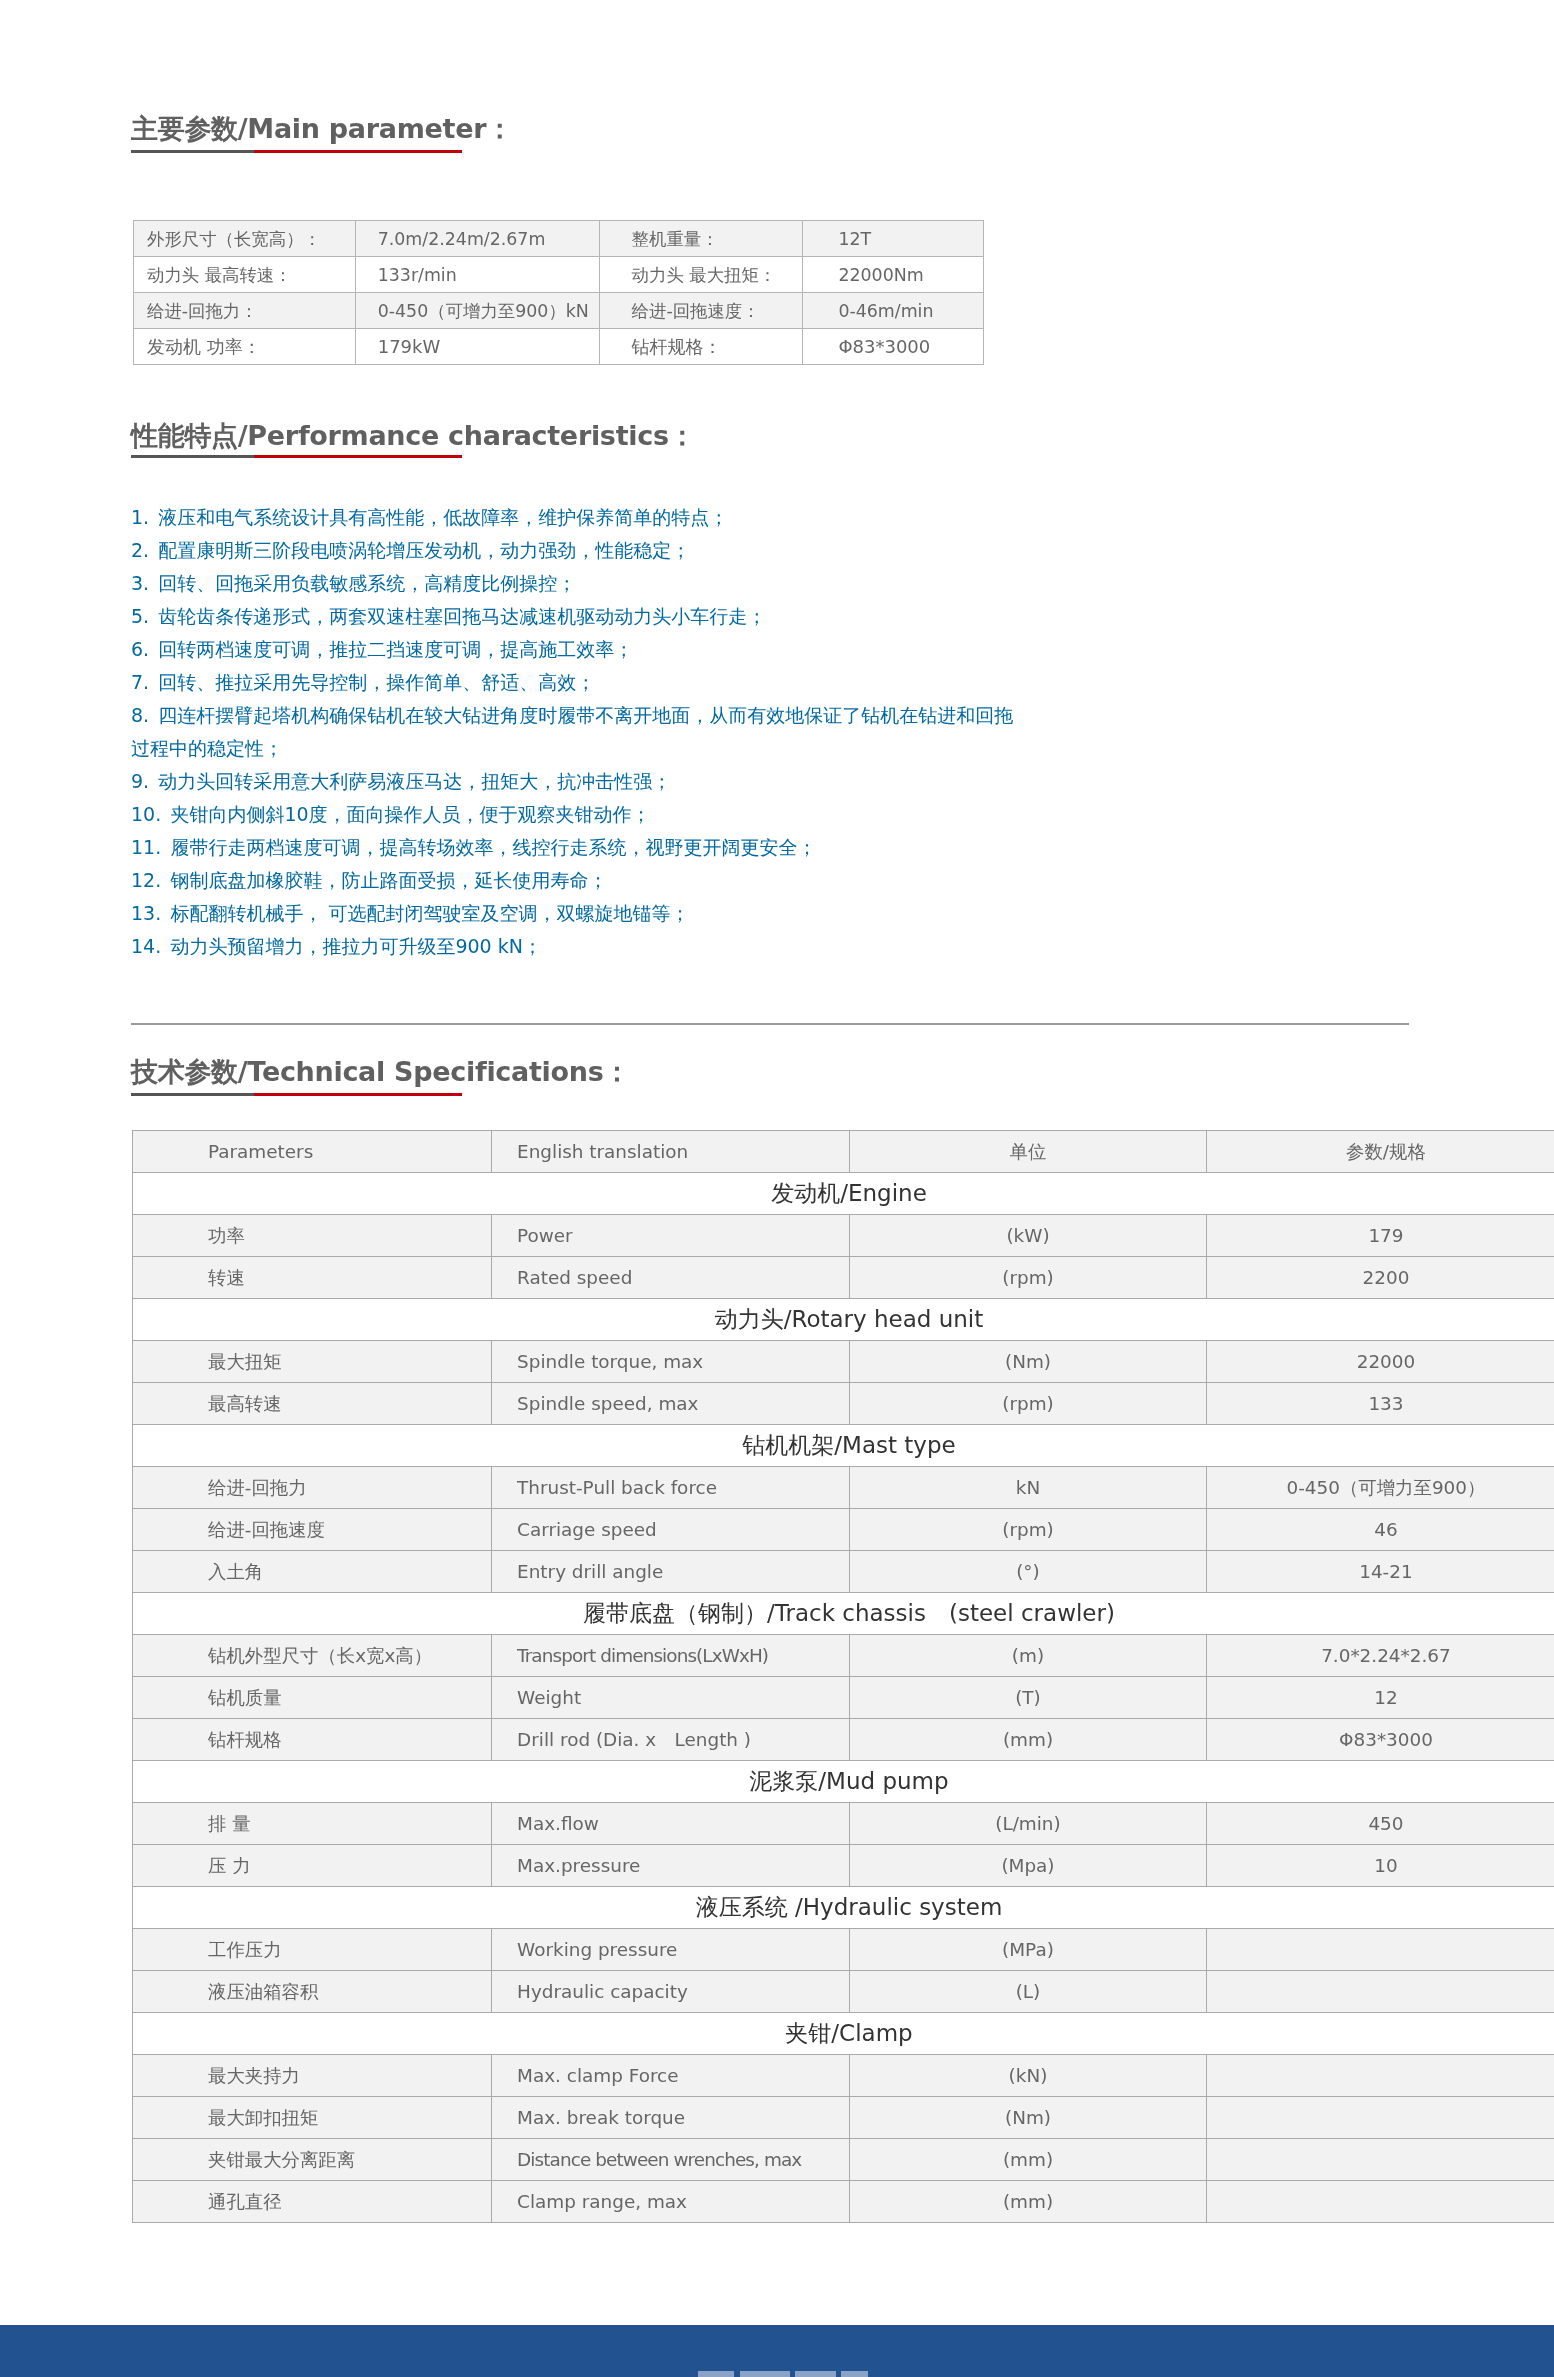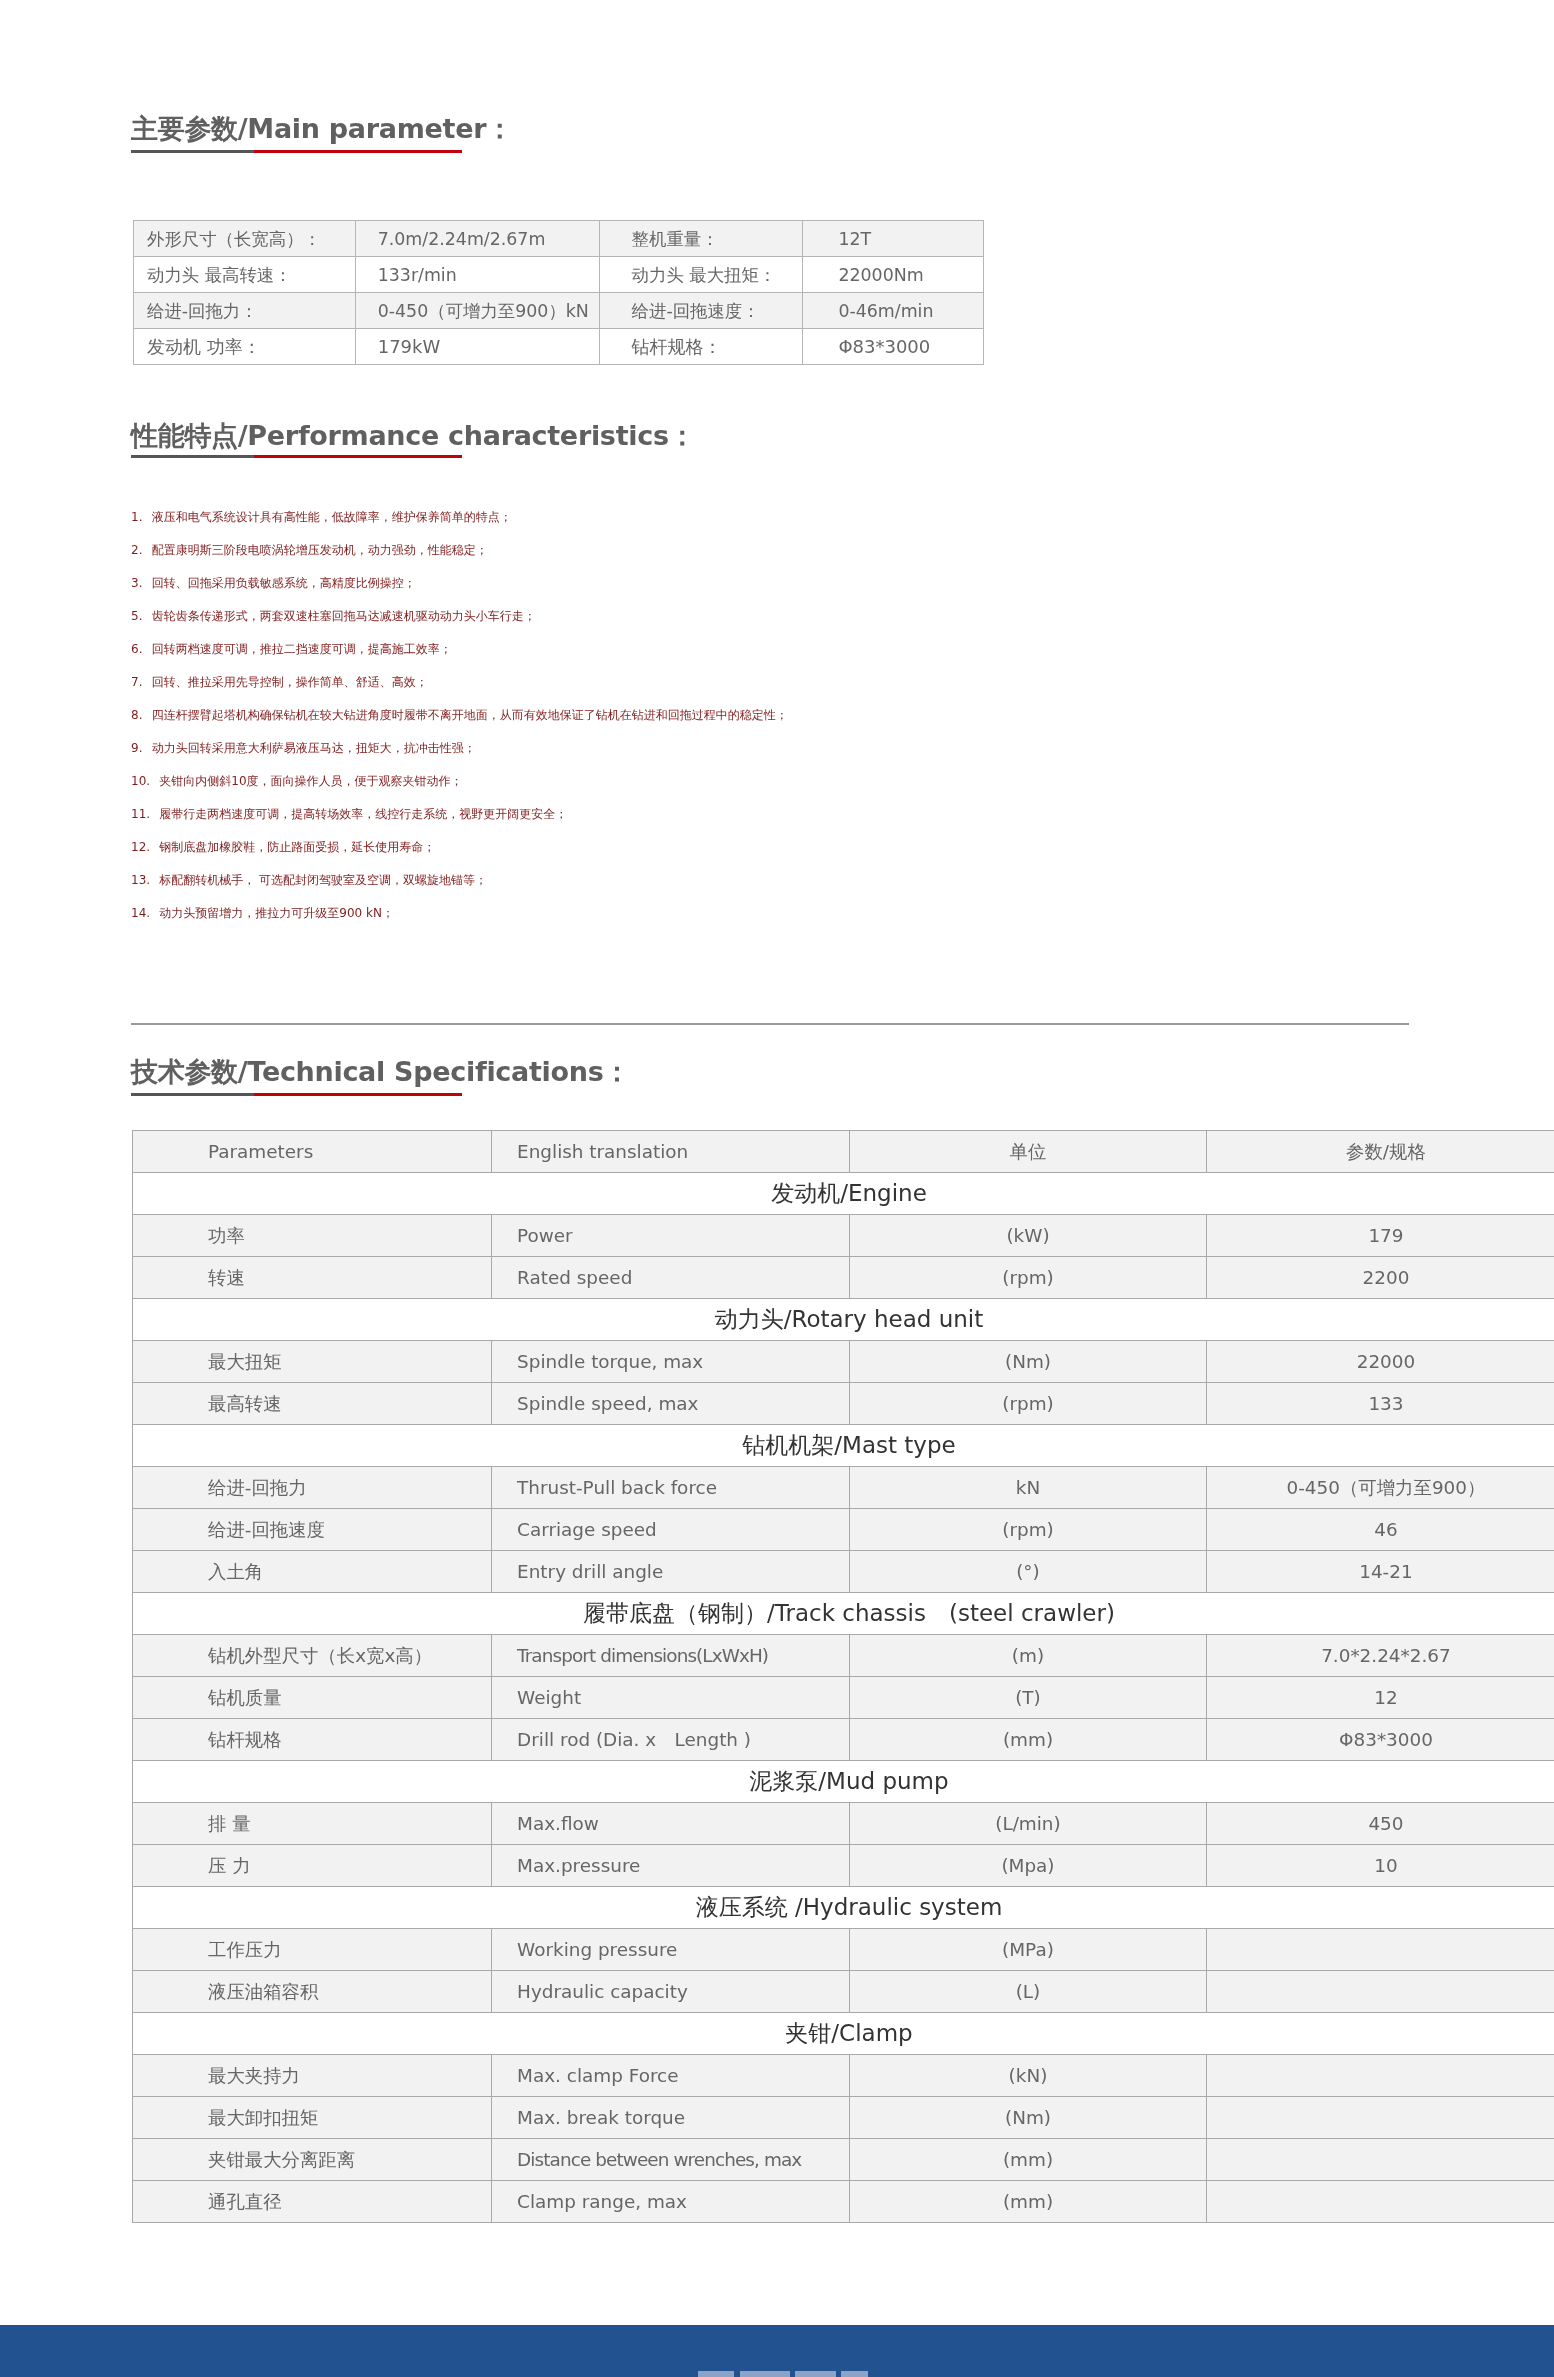--- a/index.html
+++ b/index.html
@@ -14,21 +14,21 @@
   .main-table td { border: 0.9px solid #b5b5b5; height: 36px; padding: 0 0 0 13px; vertical-align: middle; white-space: nowrap; }
   .main-table tr:nth-child(odd) td { background: #f2f2f2; }
   .main-table tr:nth-child(even) td { background: #ffffff; }
   .main-table tr.small td { font-size: 18px; }
   .main-table td.c1 { width: 222px; padding-left: 13px; }
   .main-table td.c2 { width: 244px; padding-left: 22px; }
   .main-table td.c3 { width: 204px; padding-left: 32px; }
   .main-table td.c4 { width: 181px; padding-left: 35px; }
 
   
-  .perf-list { position: absolute; left: 131px; top: 501px; width: 900px; list-style: none; font-size: 12px; color: #7f1d1d; line-height: 33px; }
+  .perf-list { position: absolute; left: 131px; top: 501px; width: 900px; list-style: none; font-size: 19px; color: #0369a1; line-height: 33px; }
   .perf-list li { white-space: nowrap; }
   .perf-list li.wrap { white-space: normal; }
   .perf-list .num { display: inline-block; margin-right: 9.2px; }
 
   .divider { position: absolute; left: 131px; top: 1023px; width: 1278px; height: 1.8px; background: #9a9a9a; }
 
   
   .tech-table { position: absolute; left: 132px; top: 1130px; width: 1434px; border-collapse: collapse; font-size: 18.4px; color: #666; }
   .tech-table td { border: 0.9px solid #a9a9a9; height: 42px; vertical-align: middle; white-space: nowrap; background: #f2f2f2; }
   .tech-table td.p { width: 320px; padding-left: 75px; }

